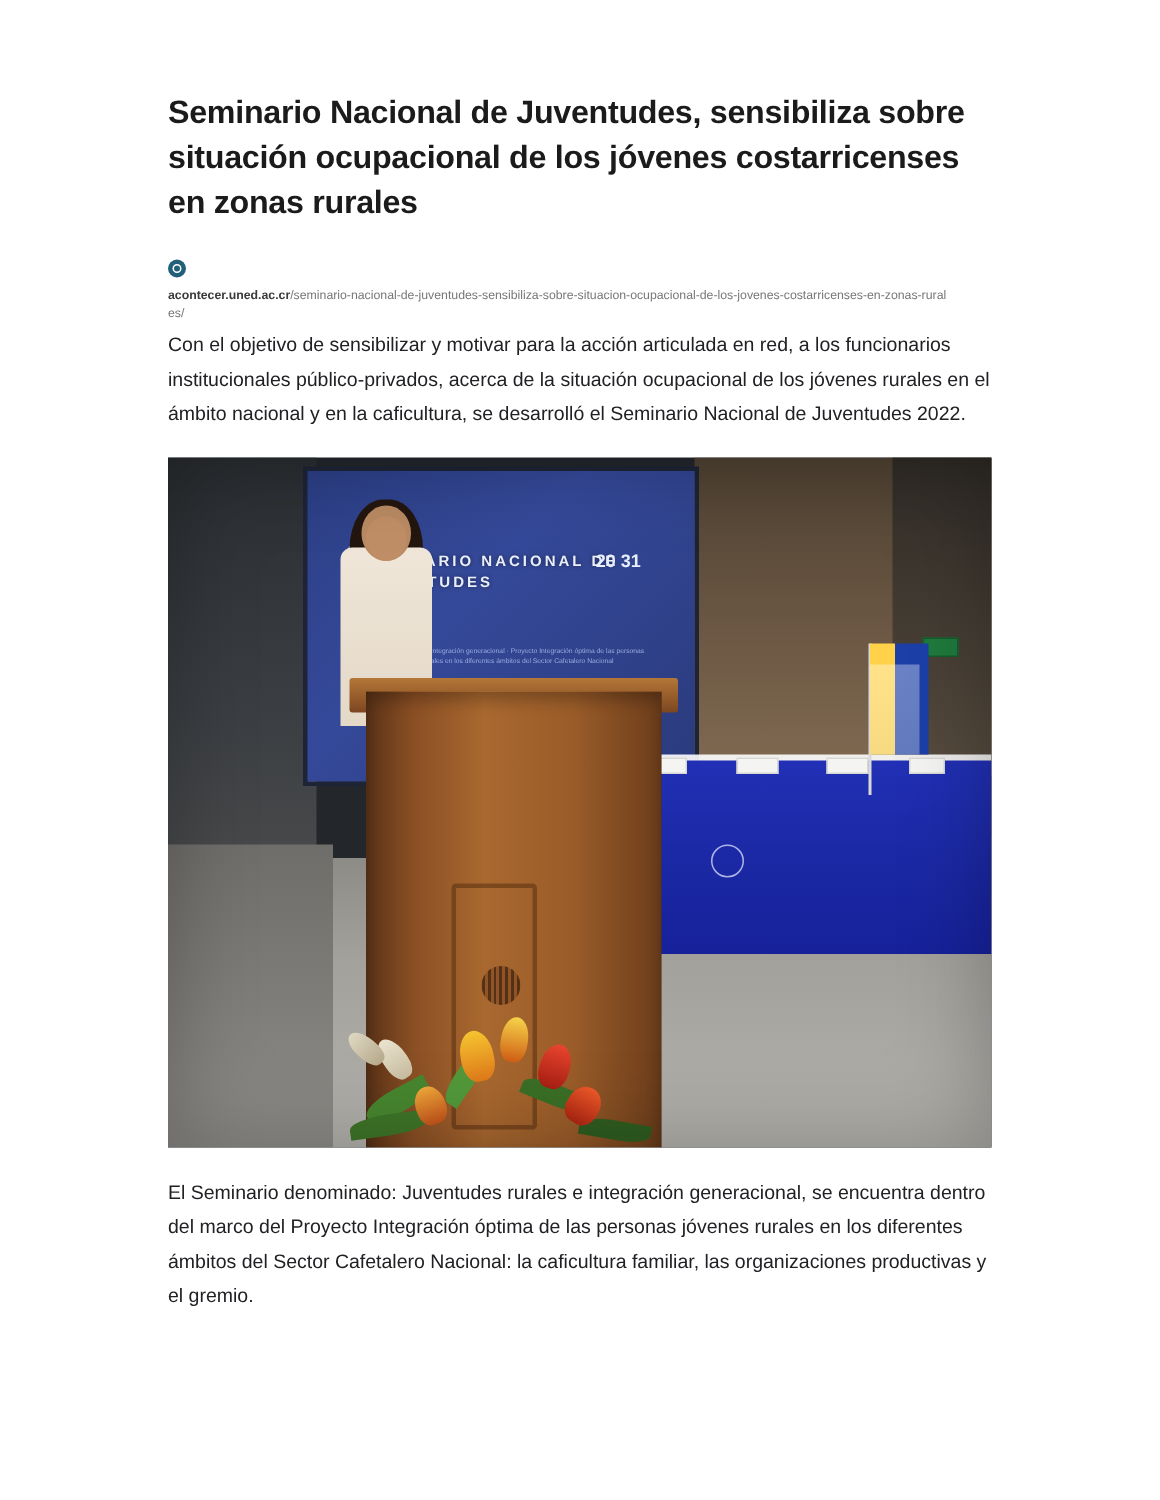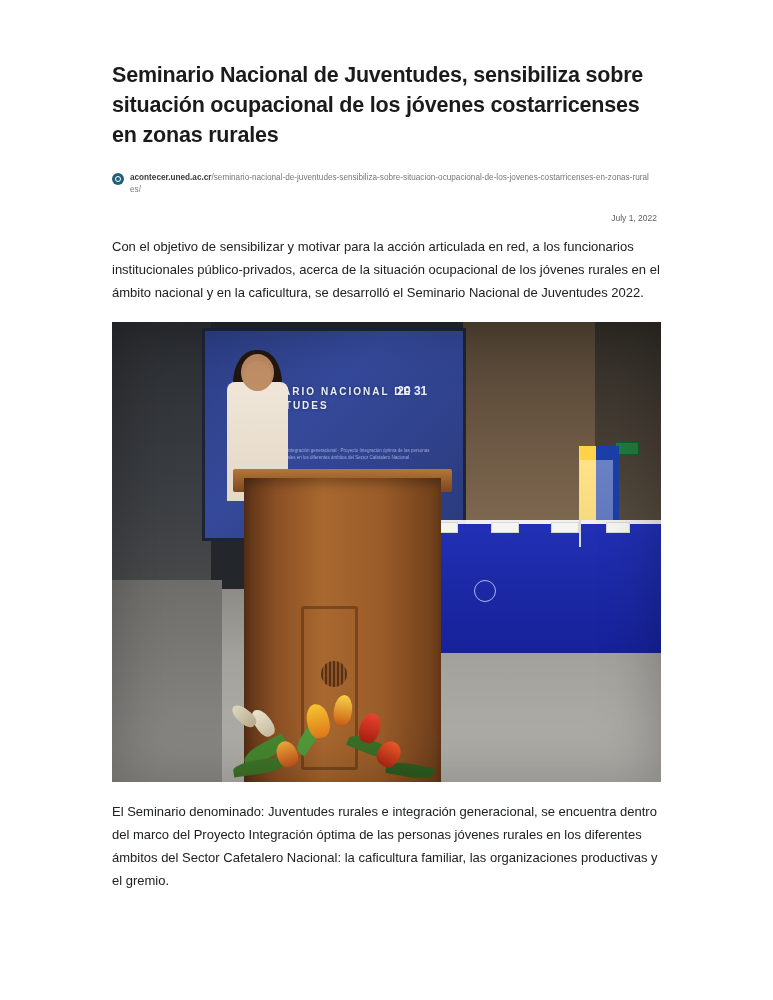--- a/index.html
+++ b/index.html
@@ -29,20 +29,21 @@
     letter-spacing: -0.2px;
     color: #1b1b1b;
     margin: 0 0 22px 0;
     max-width: 540px;
   }
   .source-row {
     display: flex;
     align-items: flex-start;
     gap: 6px;
     margin-bottom: 4px;
+    flex-direction: column;
   }
   .favicon {
     flex: 0 0 auto;
     width: 12px;
     height: 12px;
     border-radius: 50%;
     background: #22607a;
     position: relative;
     margin-top: 1px;
   }
@@ -230,21 +231,20 @@
 
   <h1 class="article-title">Seminario Nacional de Juventudes, sensibiliza sobre situación ocupacional de los jóvenes costarricenses en zonas rurales</h1>
 
   <div class="source-row">
     <span class="favicon"></span>
     <div class="source-text">
       <span class="source-domain">acontecer.uned.ac.cr</span><span>/seminario-nacional-de-juventudes-sensibiliza-sobre-situacion-ocupacional-de-los-jovenes-costarricenses-en-zonas-rurales/</span>
     </div>
   </div>
 
-  <div class="date-row">July 1, 2022</div>
 
   <p class="body-text para-top">Con el objetivo de sensibilizar y motivar para la acción articulada en red, a los funcionarios institucionales público-privados, acerca de la situación ocupacional de los jóvenes rurales en el ámbito nacional y en la caficultura, se desarrolló el Seminario Nacional de Juventudes 2022.</p>
 
   <div class="photo" role="img">
     <div class="ph-wall-left"></div>
     <div class="ph-wall-right"></div>
     <div class="ph-wall-right2"></div>
     <div class="ph-exit"></div>
 
     <div class="ph-screen">

